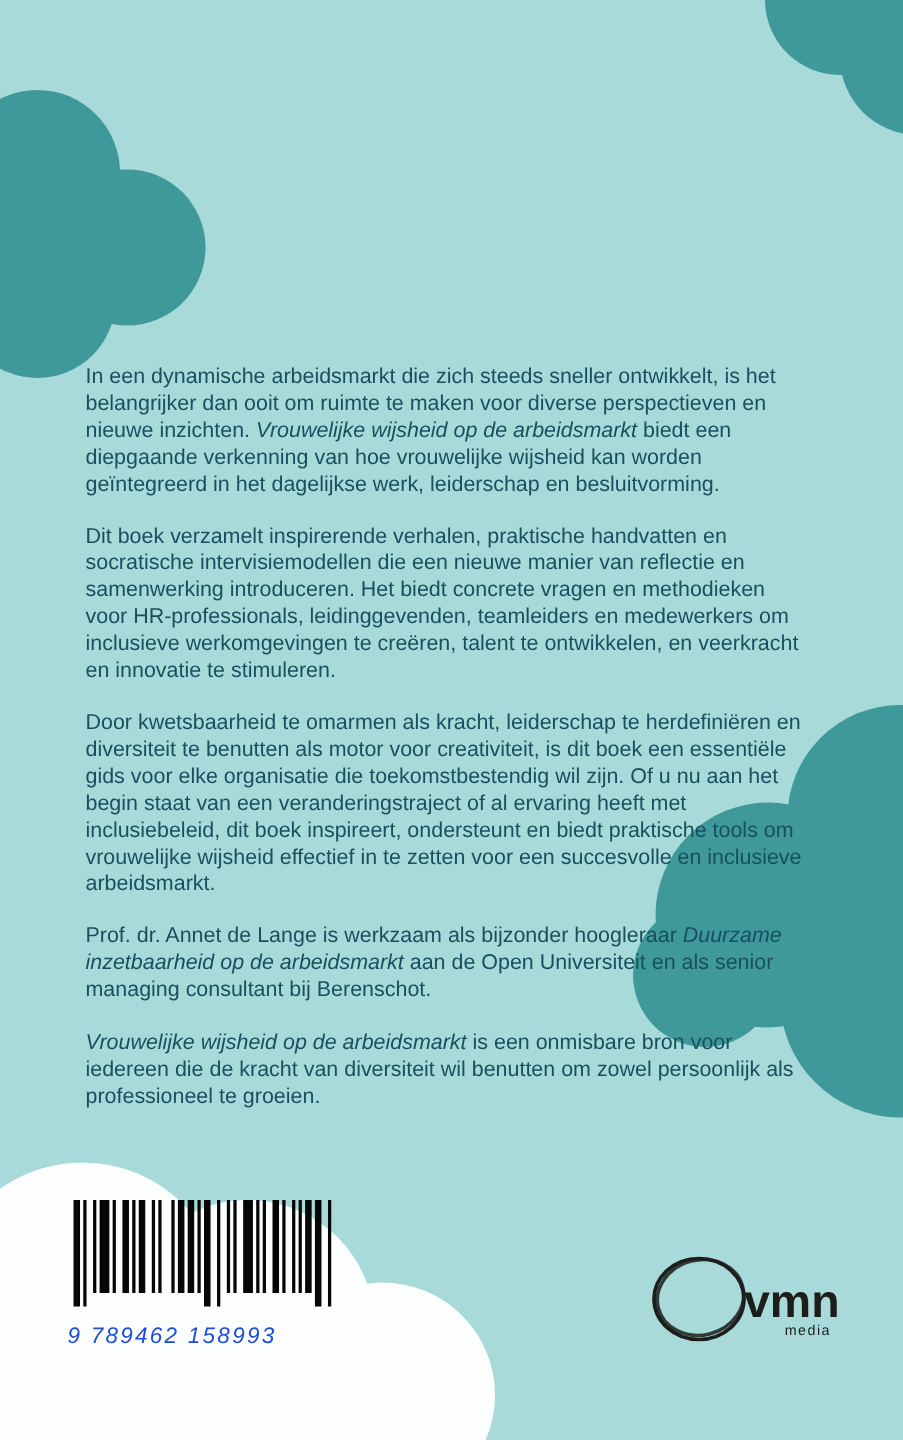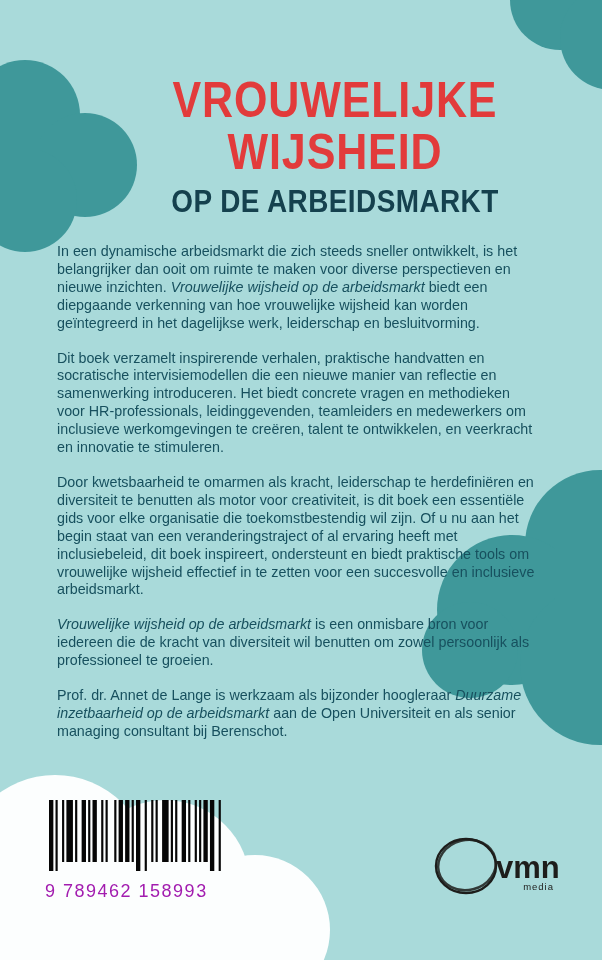--- a/index.html
+++ b/index.html
@@ -56,23 +56,24 @@
   .body-text em { font-style: italic; }
 
   .barcode-wrap {
     position: absolute;
     left: 45px;
     top: 800px;
     width: 185px;
   }
   .barcode-number {
     margin-top: 3px;
-    font-size: 18px;
+    font-size: 15px;
     letter-spacing: 1.5px;
-    color: #a21caf;
+    color: #1d4ed8;
+    font-style: italic;
   }
 
   .logo {
     position: absolute;
     left: 430px;
     top: 830px;
     width: 135px;
     height: 72px;
   }
 </style>
@@ -102,32 +103,27 @@
     <g fill="#fcfefe">
       <circle cx="55" cy="870" r="95"></circle>
       <circle cx="165" cy="885" r="85"></circle>
       <circle cx="255" cy="930" r="75"></circle>
       <rect x="0" y="895" width="270" height="65"></rect>
     </g>
   </svg>
 
   <div class="content">
 
-    <div class="title-block">
-      <div class="title-line">VROUWELIJKE</div>
-      <div class="title-line">WIJSHEID</div>
-      <div class="subtitle-line">OP DE ARBEIDSMARKT</div>
-    </div>
 
     <div class="body-text">
       <p><span>In een dynamische arbeidsmarkt die zich steeds sneller ontwikkelt, is het belangrijker dan ooit om ruimte te maken voor diverse perspectieven en nieuwe inzichten. </span><em>Vrouwelijke wijsheid op de arbeidsmarkt</em><span> biedt een diepgaande verkenning van hoe vrouwelijke wijsheid kan worden geïntegreerd in het dagelijkse werk, leiderschap en besluitvorming.</span></p>
       <p><span>Dit boek verzamelt inspirerende verhalen, praktische handvatten en socratische intervisiemodellen die een nieuwe manier van reflectie en samenwerking introduceren. Het biedt concrete vragen en methodieken voor HR-professionals, leidinggevenden, teamleiders en medewerkers om inclusieve werkomgevingen te creëren, talent te ontwikkelen, en veerkracht en innovatie te stimuleren.</span></p>
       <p><span>Door kwetsbaarheid te omarmen als kracht, leiderschap te herdefiniëren en diversiteit te benutten als motor voor creativiteit, is dit boek een essentiële gids voor elke organisatie die toekomstbestendig wil zijn. Of u nu aan het begin staat van een veranderingstraject of al ervaring heeft met inclusiebeleid, dit boek inspireert, ondersteunt en biedt praktische tools om vrouwelijke wijsheid effectief in te zetten voor een succesvolle en inclusieve arbeidsmarkt.</span></p>
+      <p><span>Prof. dr. Annet de Lange is werkzaam als bijzonder hoogleraar </span><em>Duurzame inzetbaarheid op de arbeidsmarkt</em><span> aan de Open Universiteit en als senior managing consultant bij Berenschot.</span></p>
       <p><em>Vrouwelijke wijsheid op de arbeidsmarkt</em><span> is een onmisbare bron voor iedereen die de kracht van diversiteit wil benutten om zowel persoonlijk als professioneel te groeien.</span></p>
-      <p><span>Prof. dr. Annet de Lange is werkzaam als bijzonder hoogleraar </span><em>Duurzame inzetbaarheid op de arbeidsmarkt</em><span> aan de Open Universiteit en als senior managing consultant bij Berenschot.</span></p>
     </div>
 
     <div class="barcode-wrap">
       <svg id="barcode-bars" width="182" height="74" viewBox="0 0 182 74" aria-hidden="true">
           <rect x="4.00" y="0" width="4.35" height="71" fill="#060606"></rect>
           <rect x="10.52" y="0" width="2.17" height="71" fill="#060606"></rect>
           <rect x="17.05" y="0" width="2.17" height="62" fill="#060606"></rect>
           <rect x="21.40" y="0" width="6.52" height="62" fill="#060606"></rect>
           <rect x="30.10" y="0" width="2.17" height="62" fill="#060606"></rect>
           <rect x="36.63" y="0" width="4.35" height="62" fill="#060606"></rect>

